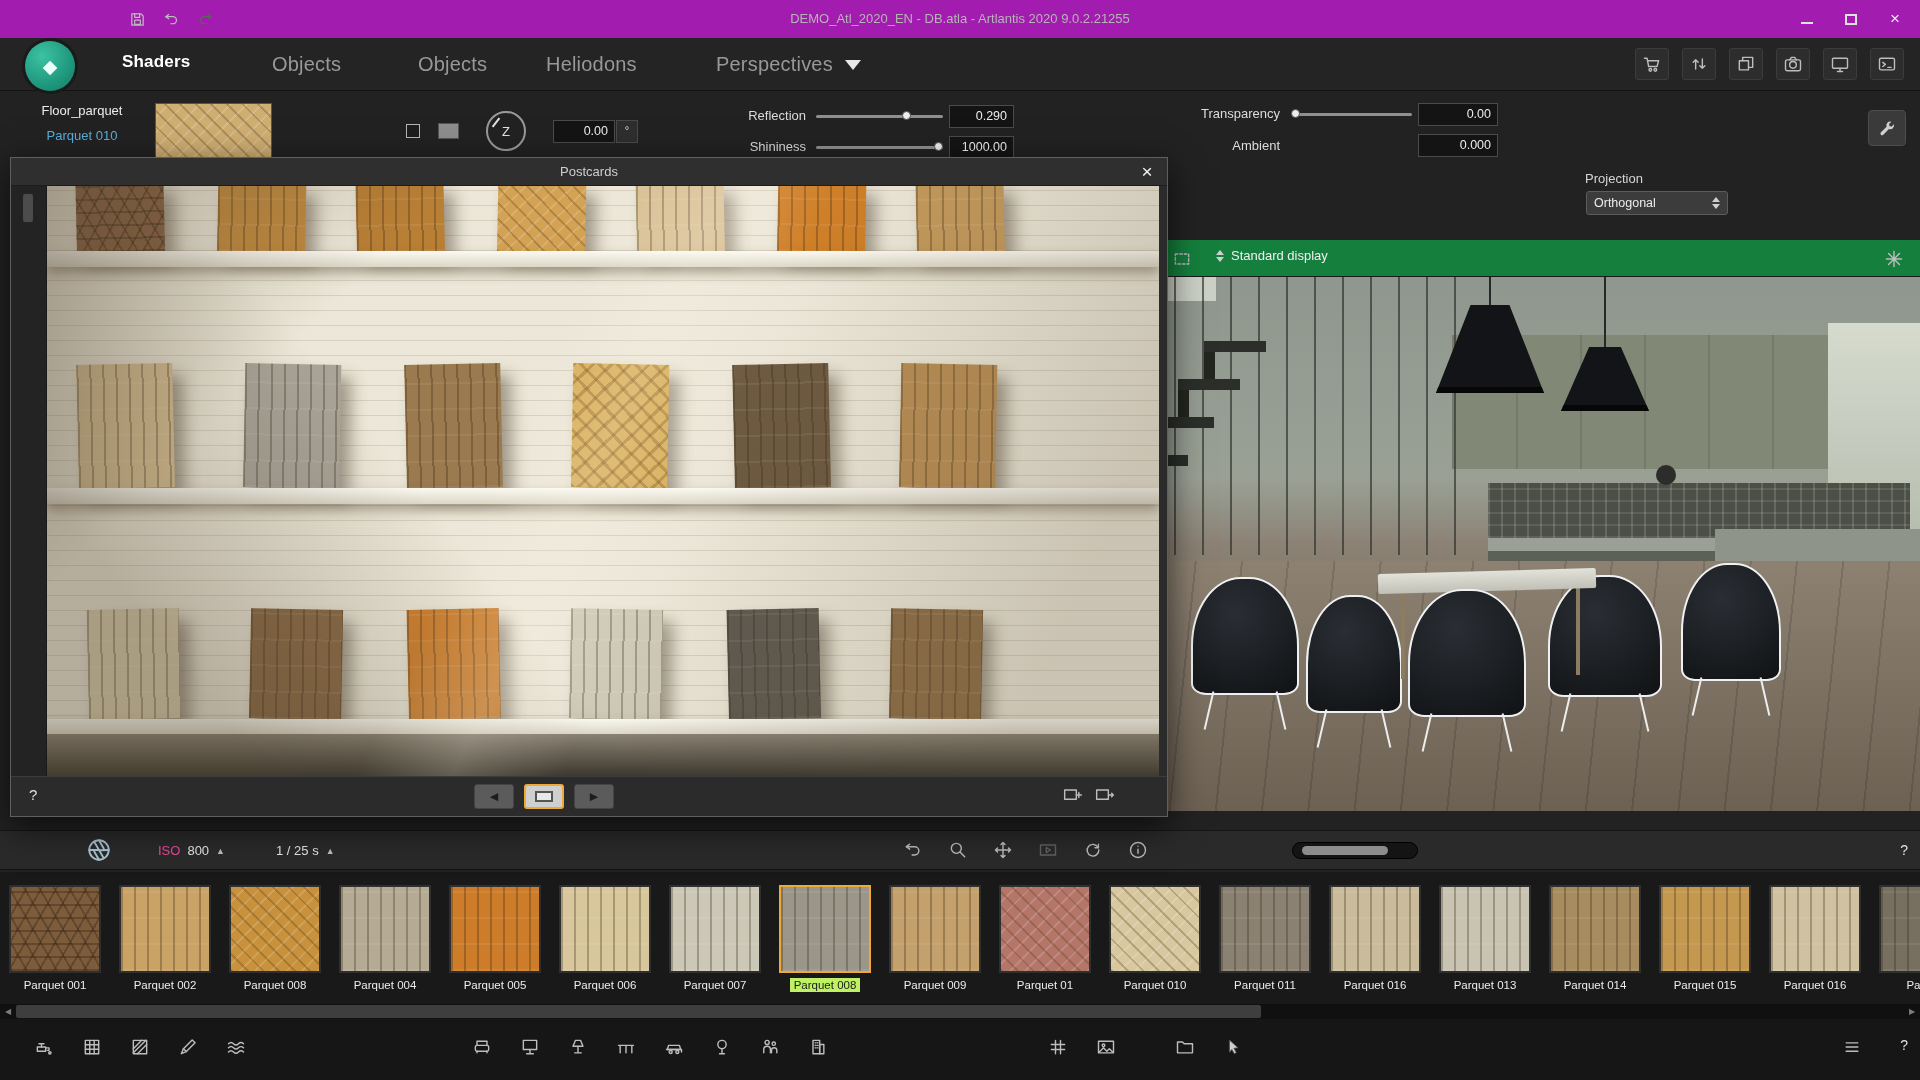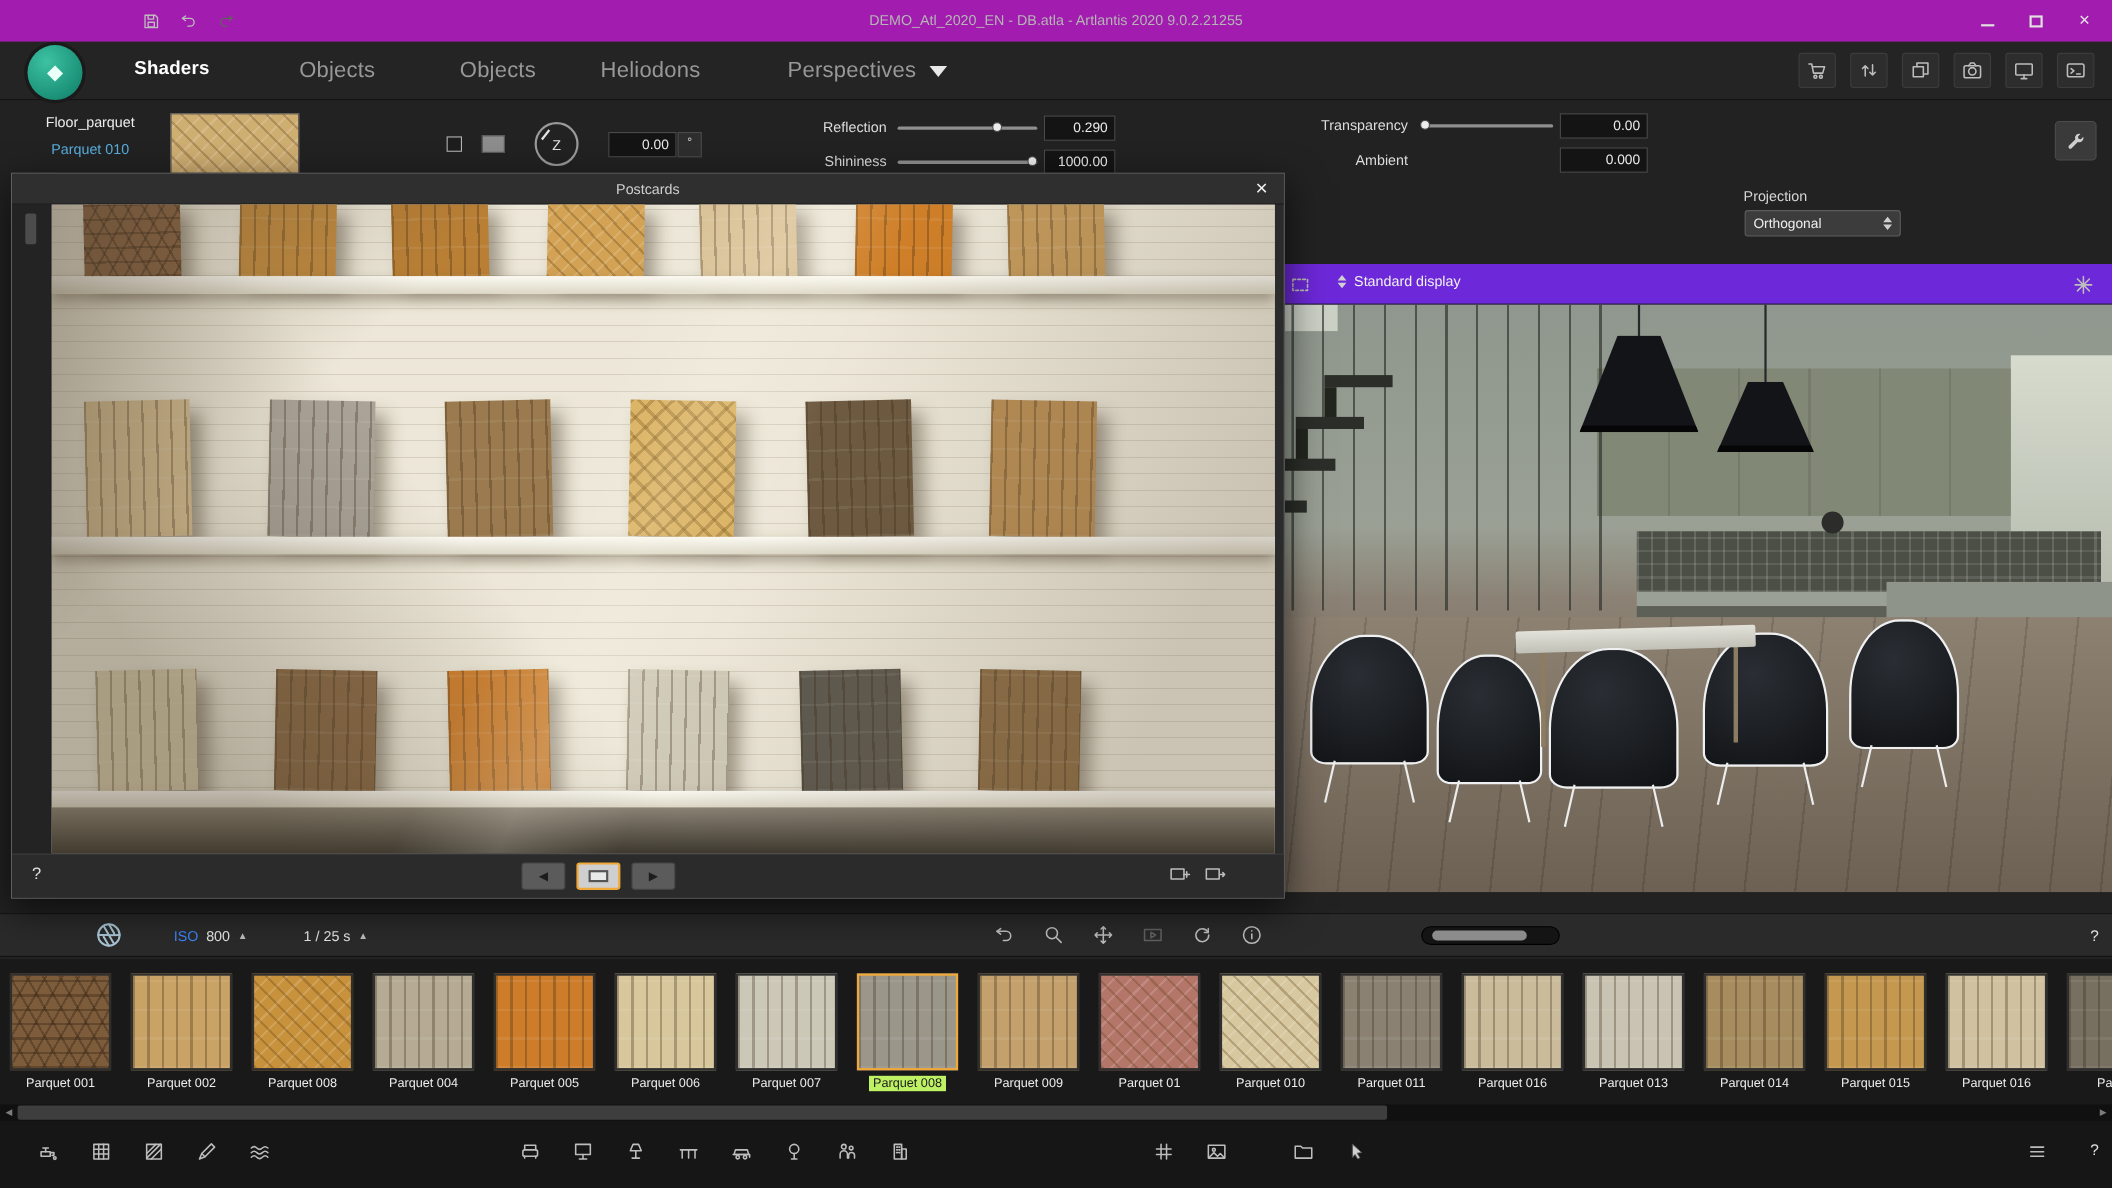--- a/index.html
+++ b/index.html
@@ -50,21 +50,21 @@
   .wrench-btn{position:absolute;right:14px;top:110px;width:38px;height:36px;background:#3a3a3a;border:1px solid #4c4c4c;border-radius:4px;display:flex;align-items:center;justify-content:center}
   .projection-label{position:absolute;left:1558px;top:171px;width:112px;text-align:center;font-size:13px;color:#d5d5d5}
   .projection-select{position:absolute;left:1586px;top:191px;width:142px;height:24px;background:#3c3c3c;border:1px solid #5c5c5c;border-radius:3px;
        display:flex;align-items:center;justify-content:space-between;padding:0 7px;font-size:12.5px;color:#ececec}
   .updown{display:flex;flex-direction:column;gap:2px;align-items:center}
   .updown i{display:block;width:0;height:0;border-left:4px solid transparent;border-right:4px solid transparent}
   .updown .u{border-bottom:5px solid #d0d0d0}
   .updown .d{border-top:5px solid #d0d0d0}
 
   
-  .vp-toolbar{position:absolute;left:1056px;top:240px;width:864px;height:37px;background:#6d28d9;border-bottom:1px solid #191919}
+  .vp-toolbar{position:absolute;left:1056px;top:240px;width:864px;height:37px;background:#15803d;border-bottom:1px solid #191919}
   .vp-ic{position:absolute;top:6px;width:28px;height:25px;display:flex;align-items:center;justify-content:center}
   .vp-mode{position:absolute;left:160px;top:8px;display:flex;align-items:center;gap:7px;font-size:13px;color:#f0f0f0}
   .vp-sun{position:absolute;right:12px;top:6px;width:28px;height:25px;display:flex;align-items:center;justify-content:center}
 
   
   .scene{position:absolute;left:1056px;top:277px;width:864px;height:534px;overflow:hidden;
          background:linear-gradient(180deg,#8f978e 0%,#9aa094 38%,#8b8275 50%,#7d715f 68%,#6b5f4e 100%)}
   .sc{position:absolute}
   .ceiling{left:0;top:0;width:160px;height:24px;background:#ccd1c6}
   .window-light{right:0;top:46px;width:92px;height:208px;background:linear-gradient(#d6dbce,#b7beb0)}
@@ -132,21 +132,21 @@
   .pc-nav{position:absolute;left:463px;top:7px;display:flex;gap:10px}
   .pc-nav-btn{width:40px;height:25px;background:#5b5b5b;border:1px solid #444;border-radius:3px;display:flex;align-items:center;justify-content:center;color:#1d1d1d;font-size:11px}
   .pc-nav-btn.current{background:#cfcfcf;border:2px solid #f0a838}
   .pc-nav-btn.current span{display:block;width:18px;height:11px;border:2px solid #555;background:#e9e9e9}
   .pc-actions{position:absolute;right:52px;top:8px;display:flex;gap:12px}
 
   
   .camerabar{position:absolute;left:0;top:830px;width:100%;height:40px;background:#2a2a2a;border-top:1px solid #151515;border-bottom:1px solid #121212}
   .aperture{position:absolute;left:86px;top:6px}
   .cam-text{position:absolute;top:12px;font-size:13px;color:#e4e4e4;display:flex;gap:7px;align-items:center}
-  .cam-label{color:#3b82f6}
+  .cam-label{color:#ec4899}
   .step-up{color:#bdbdbd;font-size:9px}
   .cam-icons{position:absolute;left:898px;top:5px;display:flex;gap:15px}
   .cam-ic{width:30px;height:28px;display:flex;align-items:center;justify-content:center}
   .cam-slider{position:absolute;left:1292px;top:11px;width:126px;height:17px;background:#141414;border:1px solid #000;border-radius:9px}
   .cam-slider-thumb{position:absolute;left:9px;top:3px;width:86px;height:9px;background:#8c8c8c;border-radius:5px}
   .cam-help{position:absolute;right:12px;top:11px;font-size:14px;color:#e0e0e0}
 
   
   .catalog{position:absolute;left:0;top:872px;width:100%;height:132px;background:#191919;display:flex;overflow:hidden}
   .cat-item{flex:0 0 110px;width:110px;padding-top:13px;text-align:center}

